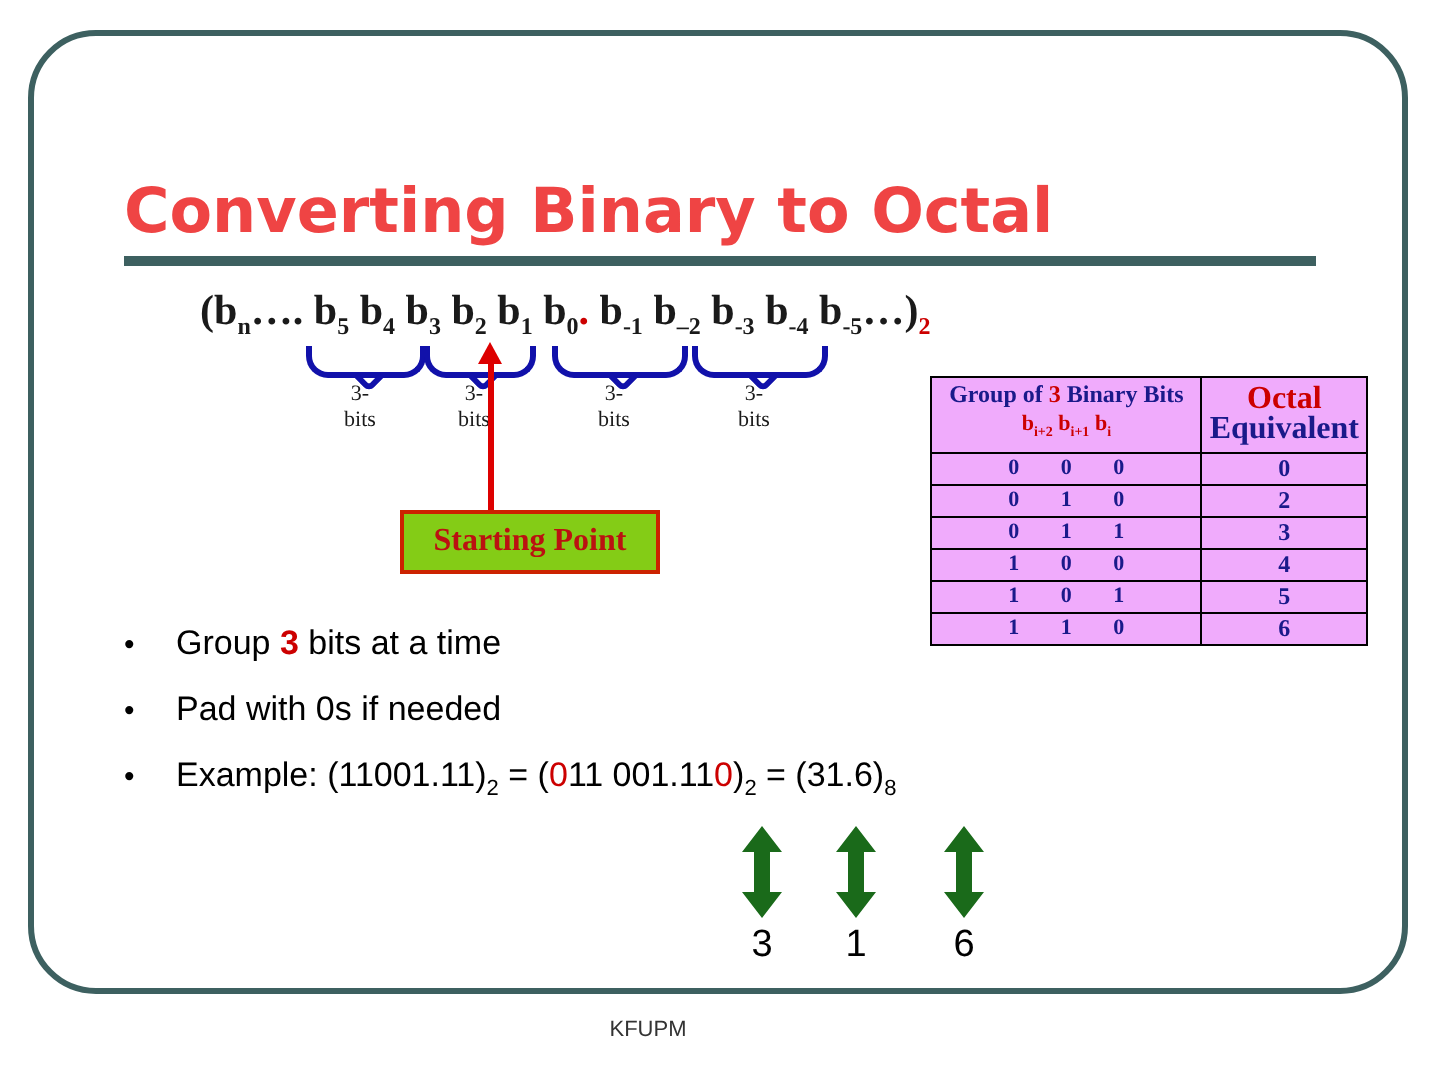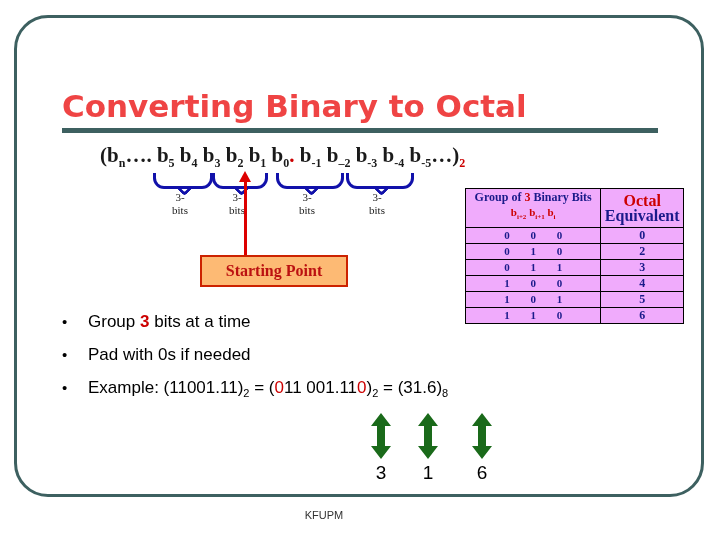--- a/index.html
+++ b/index.html
@@ -120,23 +120,23 @@
     height: 0;
     border-left: 6.5px solid transparent;
     border-right: 6.5px solid transparent;
     border-bottom: 11px solid #dd0000;
   }
 
   #starting-point-box {
     position: absolute;
     left: 100px;
     top: 112px;
-    width: 148px;
+    width: 130px;
     height: 32px;
-    background: #fdba74;
+    background: #84cc16;
     border: 2px solid #cc2200;
     box-sizing: border-box;
     display: flex;
     align-items: center;
     justify-content: center;
   }
   #starting-point-label {
     font-family: "Liberation Serif", serif;
     font-weight: bold;
     font-size: 16px;

